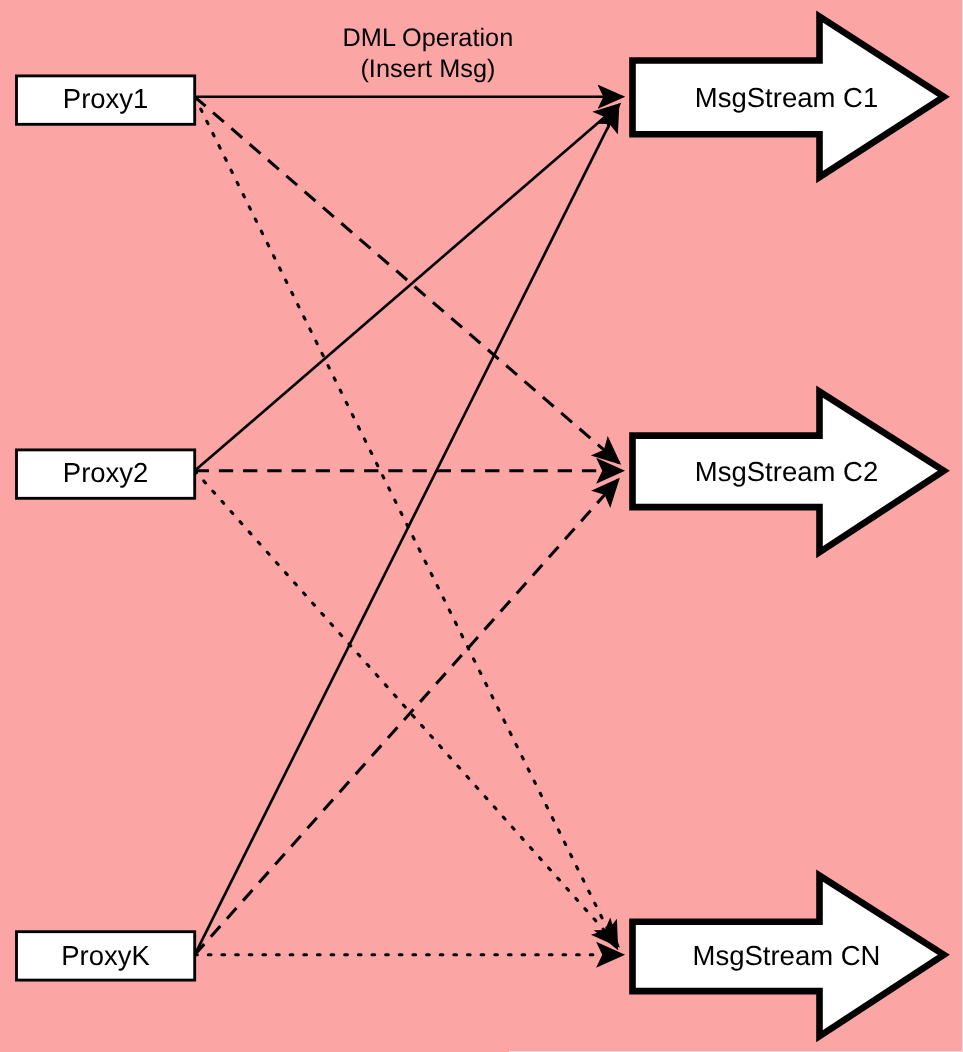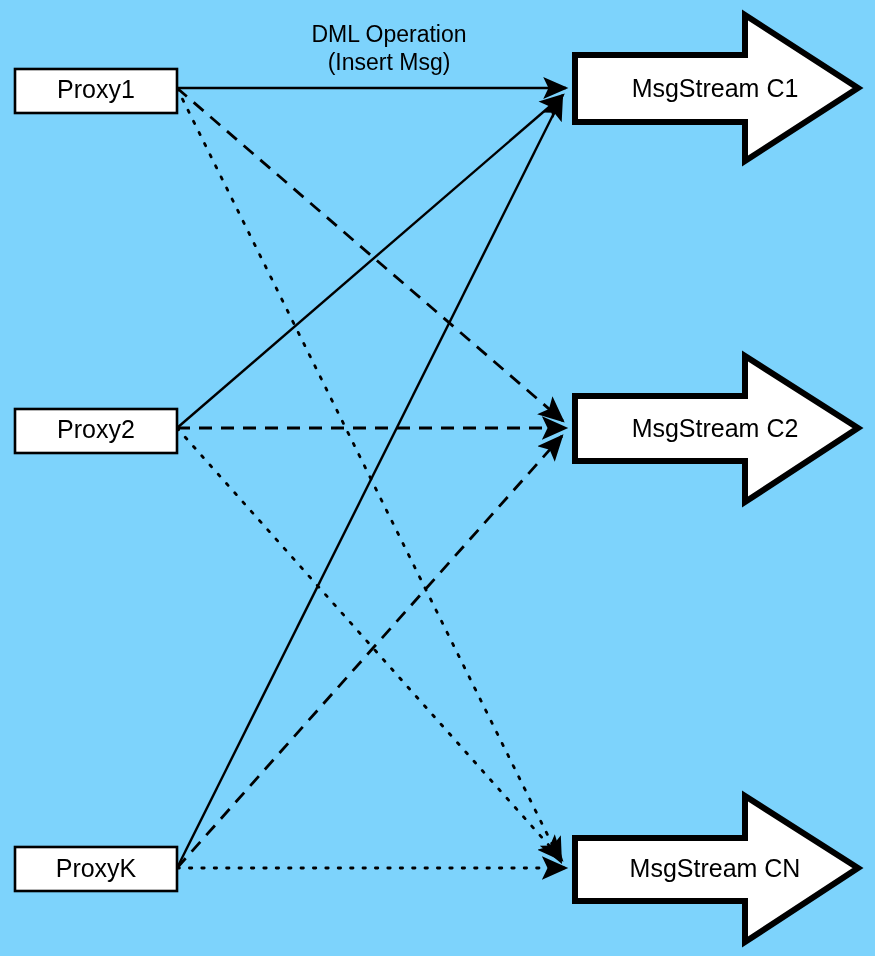--- a/index.html
+++ b/index.html
@@ -8,21 +8,21 @@
     background: #ffffff;
   }
   body {
     font-family: "Liberation Sans", sans-serif;
     -webkit-font-smoothing: antialiased;
   }
   #diagram-root {
     position: relative;
     width: 875px;
     height: 956px;
-    background: #7dd3fc;
+    background: #fca5a5;
     overflow: hidden;
   }
   #diagram-svg {
     position: absolute;
     left: 0;
     top: 0;
     width: 875px;
     height: 956px;
     display: block;
   }

